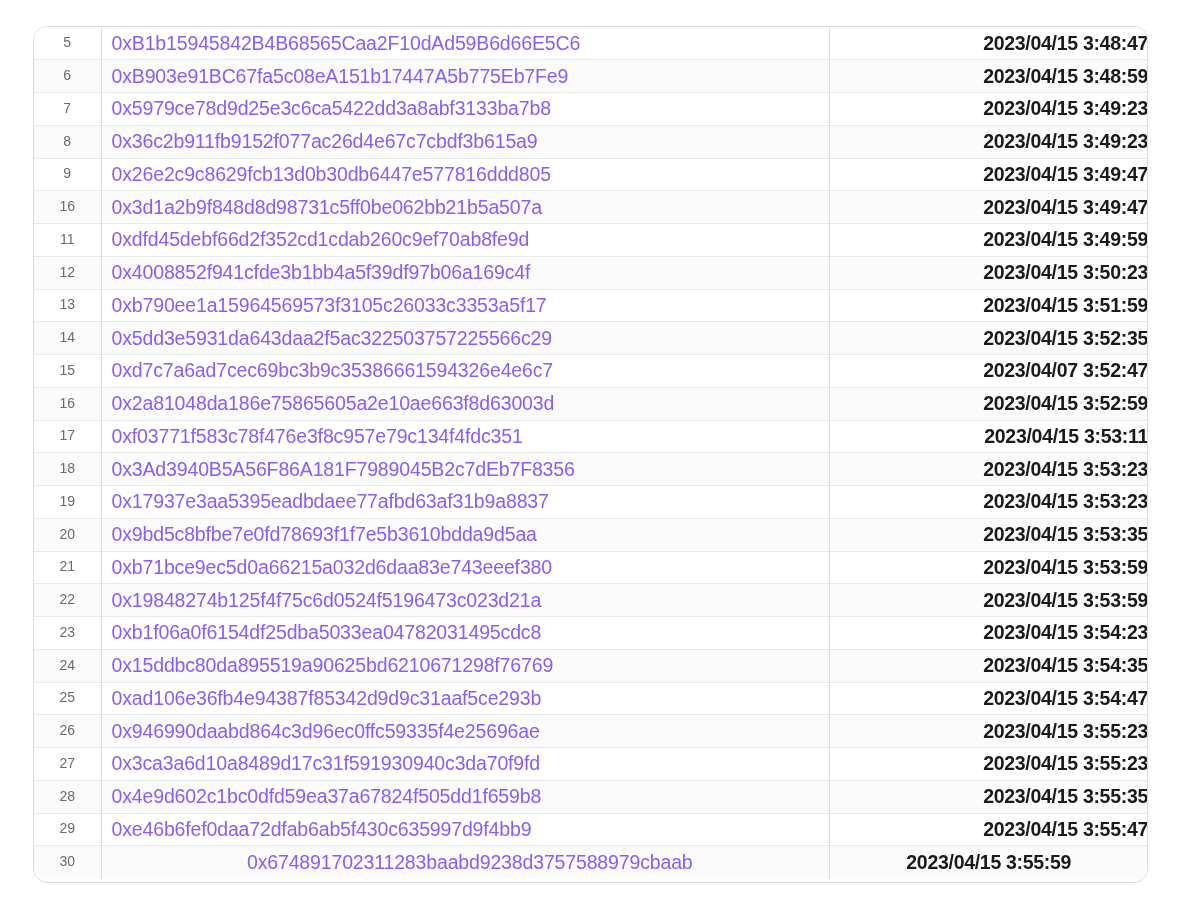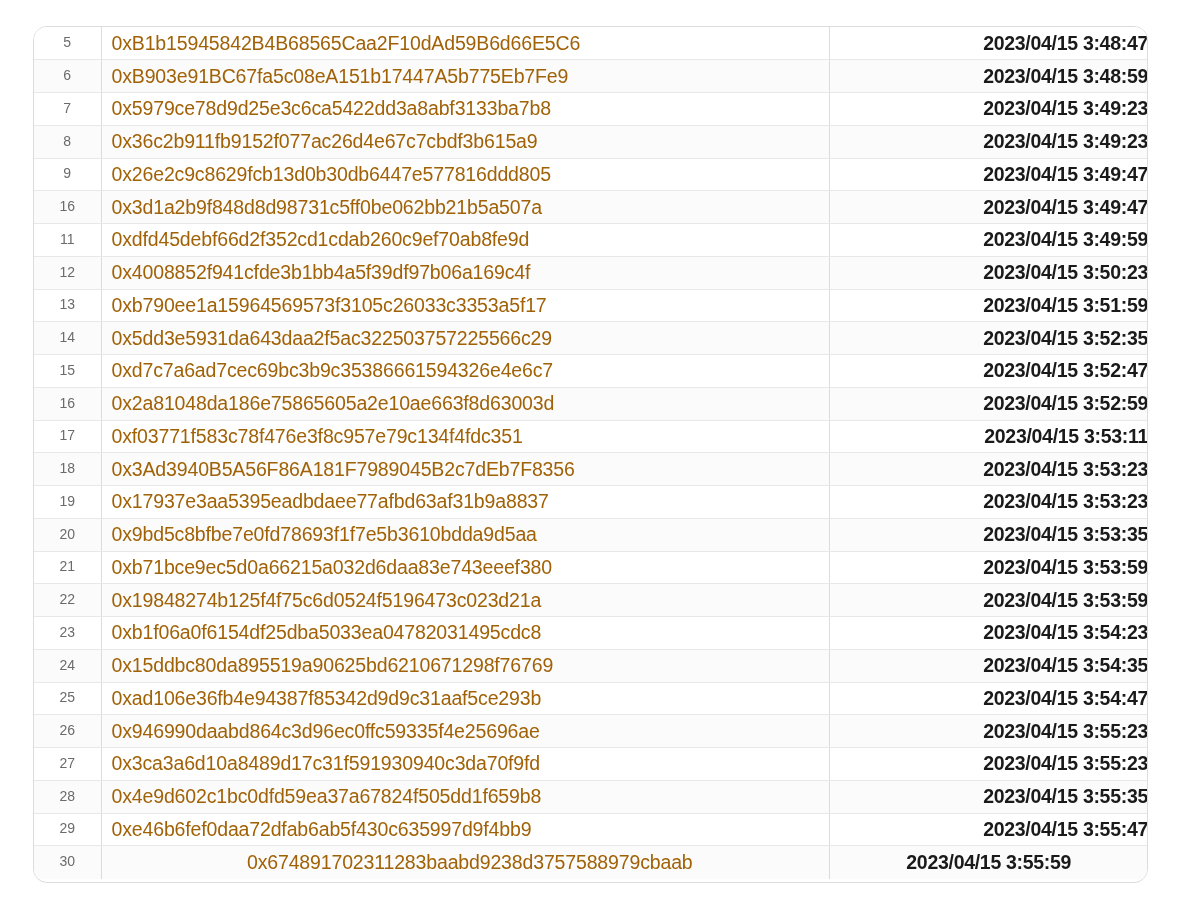--- a/index.html
+++ b/index.html
@@ -73,21 +73,21 @@
     border-right: 1px solid #dcdcdc;
     font-family: "Liberation Sans", sans-serif;
     padding-bottom: 2px;
   }
 
   
   td.addr {
     width: 727px;
     padding-left: 10px;
     font-size: 19.5px;
-    color: #a16207;
+    color: #8b5cf6;
     letter-spacing: -0.15px;
     font-family: "Liberation Sans", sans-serif;
   }
 
   
   td.gap {
     width: 1px;
     padding: 0;
     border-right: 1px solid #dcdcdc;
   }
@@ -167,21 +167,21 @@
           <tr>
             <td class="rownum">14</td>
             <td class="addr">0x5dd3e5931da643daa2f5ac322503757225566c29</td>
             <td class="gap"></td>
             <td class="ts">2023/04/15 3:52:35</td>
           </tr>
           <tr>
             <td class="rownum">15</td>
             <td class="addr">0xd7c7a6ad7cec69bc3b9c35386661594326e4e6c7</td>
             <td class="gap"></td>
-            <td class="ts">2023/04/15 3:52:47</td>
+            <td class="ts">2023/04/07 3:52:47</td>
           </tr>
           <tr>
             <td class="rownum">16</td>
             <td class="addr">0x2a81048da186e75865605a2e10ae663f8d63003d</td>
             <td class="gap"></td>
             <td class="ts">2023/04/15 3:52:59</td>
           </tr>
           <tr>
             <td class="rownum">17</td>
             <td class="addr">0xf03771f583c78f476e3f8c957e79c134f4fdc351</td>

